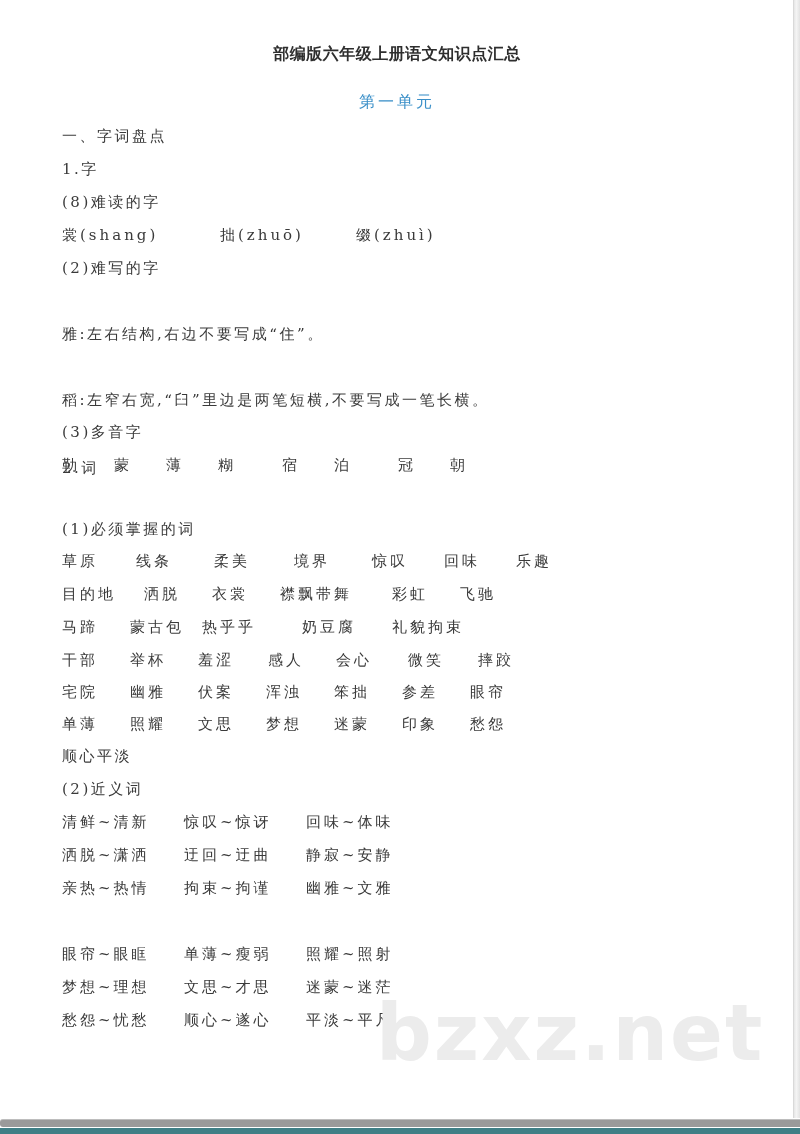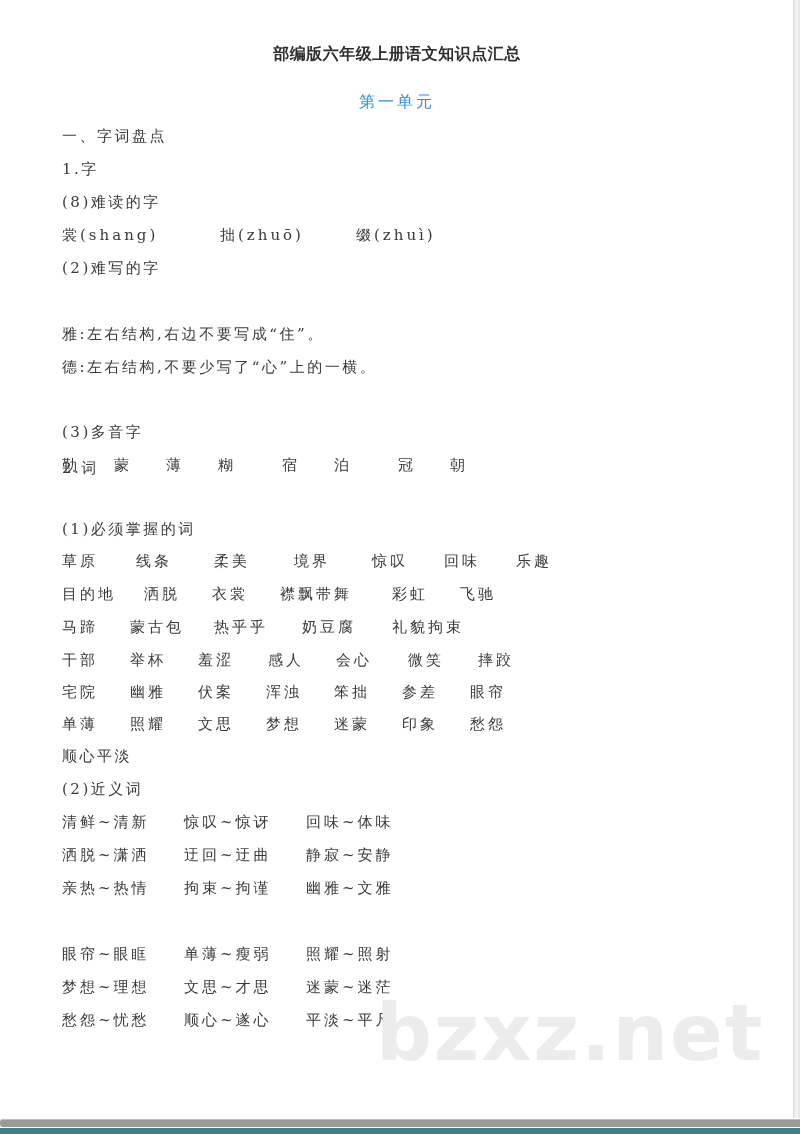--- a/index.html
+++ b/index.html
@@ -62,21 +62,21 @@
   <div class="line" style="top:192px">(8)难读的字</div>
 
   <div class="line" style="top:225px; width:700px; height:20px">
     <span class="cell" style="left:0">裳(shang)</span>
     <span class="cell" style="left:158px">拙(zhuō)</span>
     <span class="cell" style="left:294px">缀(zhuì)</span>
   </div>
 
   <div class="line" style="top:258px">(2)难写的字</div>
   <div class="line" style="top:324px">雅:左右结构,右边不要写成“住”。</div>
-  <div class="line" style="top:357px">德:左右结构,不要少写了“心”上的一横。</div>
+  <div class="line" style="top:390px">稻:左窄右宽,“臼”里边是两笔短横,不要写成一笔长横。</div>
 
   <div class="line" style="top:422px">(3)多音字</div>
   <div class="line" style="top:455px; width:700px; height:20px">
     <span class="cell" style="left:0">勒</span>
     <span class="cell" style="left:52px">蒙</span>
     <span class="cell" style="left:104px">薄</span>
     <span class="cell" style="left:156px">糊</span>
     <span class="cell" style="left:220px">宿</span>
     <span class="cell" style="left:272px">泊</span>
     <span class="cell" style="left:336px">冠</span>
@@ -99,21 +99,21 @@
     <span class="cell" style="left:74px">线条</span>
     <span class="cell" style="left:152px">柔美</span>
     <span class="cell" style="left:232px">境界</span>
     <span class="cell" style="left:310px">惊叹</span>
     <span class="cell" style="left:382px">回味</span>
     <span class="cell" style="left:454px">乐趣</span>
   </div>
   <div class="line" style="top:617px; width:700px; height:20px">
     <span class="cell" style="left:0">马蹄</span>
     <span class="cell" style="left:68px">蒙古包</span>
-    <span class="cell" style="left:152px">热乎乎</span>
+    <span class="cell" style="left:140px">热乎乎</span>
     <span class="cell" style="left:240px">奶豆腐</span>
     <span class="cell" style="left:330px">礼貌拘束</span>
   </div>
   <div class="line" style="top:650px; width:700px; height:20px">
     <span class="cell" style="left:0">干部</span>
     <span class="cell" style="left:68px">举杯</span>
     <span class="cell" style="left:136px">羞涩</span>
     <span class="cell" style="left:206px">感人</span>
     <span class="cell" style="left:274px">会心</span>
     <span class="cell" style="left:346px">微笑</span>

